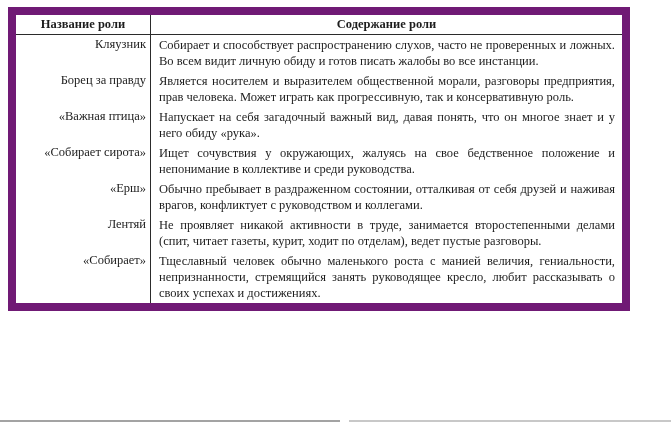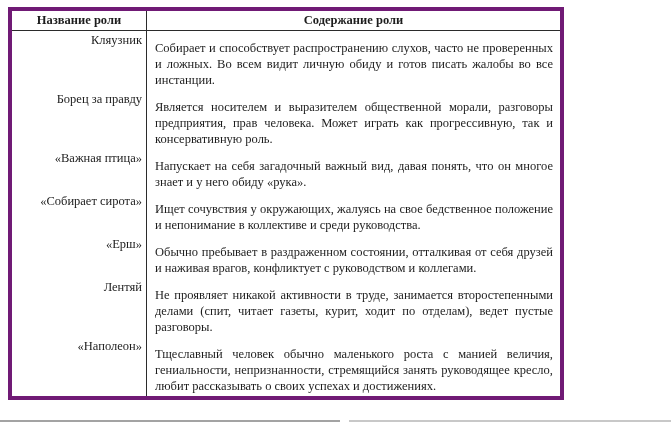--- a/index.html
+++ b/index.html
@@ -13,24 +13,24 @@
     height: 424px;
     background: #ffffff;
     font-family: "Liberation Serif", serif;
     color: #1d1d1d;
     overflow: hidden;
   }
   table.roles-table {
     position: absolute;
     left: 8px;
     top: 7px;
-    width: 556px;
+    width: 622px;
     border-collapse: collapse;
     table-layout: fixed;
-    border: 4px solid #701a75;
+    border: 8px solid #701a75;
   }
   table.roles-table th,
   table.roles-table td {
     font-size: 12.5px;
     vertical-align: top;
   }
   th.col-role, td.role-cell {
     width: 130px;
     border-right: 1.5px solid #2b2b2b;
   }
@@ -40,21 +40,21 @@
     padding: 1px 2px 2px 2px;
     line-height: 16px;
     border-bottom: 1.5px solid #2b2b2b;
   }
   td.role-cell {
     padding: 1px 4px 2px 7px;
     line-height: 16px;
     text-align: right;
   }
   td.content-cell {
-    padding: 9px 7px 2px 8px;
+    padding: 2px 7px 2px 8px;
     line-height: 16px;
     text-align: justify;
     text-justify: inter-word;
     margin-left: 38px;
   }
   .bottom-rule-left {
     position: absolute;
     left: 0;
     top: 420px;
     width: 340px;
@@ -100,20 +100,20 @@
       </tr>
       <tr>
         <td class="role-cell">«Ерш»</td>
         <td class="content-cell">Обычно пребывает в раздраженном состоянии, отталкивая от себя друзей и наживая врагов, конфликтует с руководством и коллегами.</td>
       </tr>
       <tr>
         <td class="role-cell">Лентяй</td>
         <td class="content-cell">Не проявляет никакой активности в труде, занимается второстепенными делами (спит, читает газеты, курит, ходит по отделам), ведет пустые разговоры.</td>
       </tr>
       <tr>
-        <td class="role-cell">«Наполеон»</td>
+        <td class="role-cell">«Собирает»</td>
         <td class="content-cell">Тщеславный человек обычно маленького роста с манией величия, гениальности, непризнанности, стремящийся занять руководящее кресло, любит рассказывать о своих успехах и достижениях.</td>
       </tr>
     </tbody>
   </table>
   <div class="bottom-rule-left"></div>
   <div class="bottom-rule-right"></div>
 </div>
 
 </body></html>

